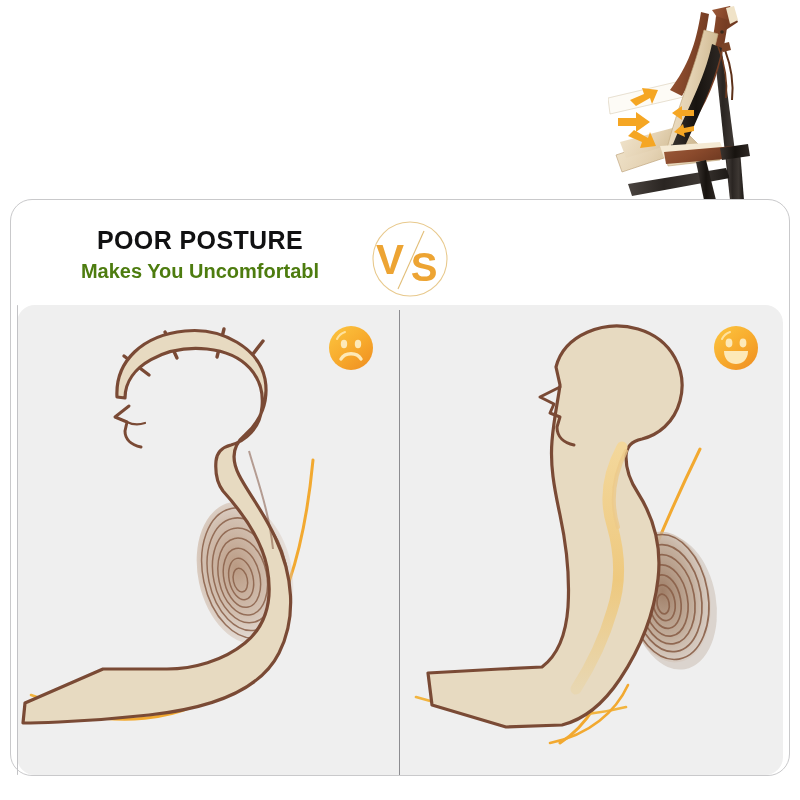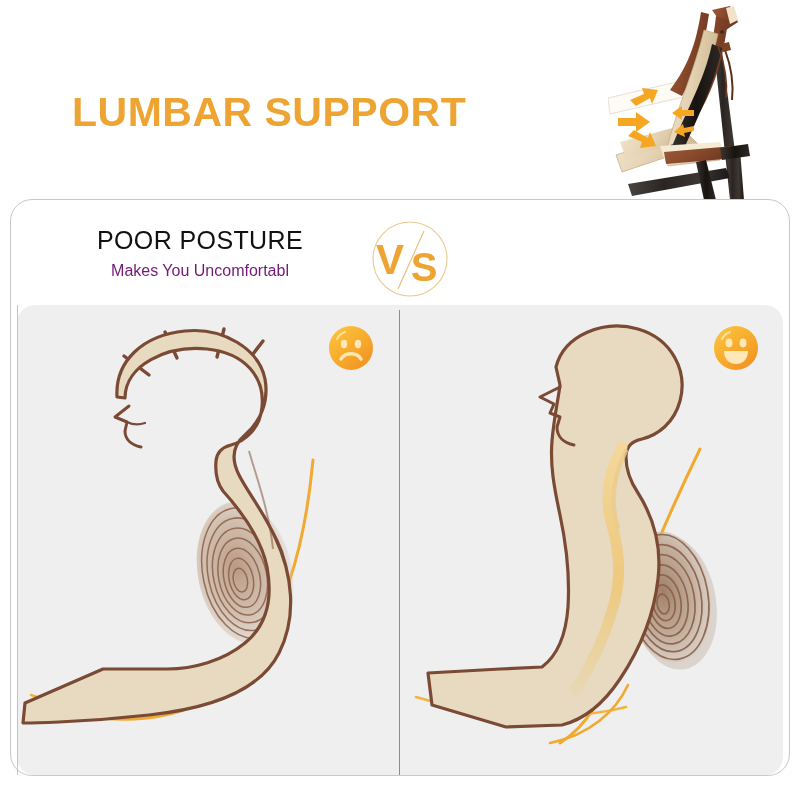--- a/index.html
+++ b/index.html
@@ -40,26 +40,26 @@
   
   .heads{
     position:absolute;left:10px;top:199px;width:780px;height:106px;
   }
   .head-col{
     position:absolute;top:26px;width:330px;text-align:center;
   }
   .head-col.left{left:25px;}
   .head-col.right{left:425px;}
   .head-title{
-    font-size:25px;font-weight:normal;color:#111112;
+    font-size:25px;font-weight:bold;color:#111112;
     letter-spacing:0.4px;line-height:30px;white-space:nowrap;
   }
   .head-sub{
     margin-top:6px;
-    font-size:16px;color:#701a75;font-weight:normal;
+    font-size:20px;color:#4d7c0f;font-weight:bold;
     line-height:20px;white-space:nowrap;
   }
 
   
   .vs-badge{
     position:absolute;left:368px;top:217px;width:84px;height:84px;
   }
 
   
   .panel{
@@ -151,21 +151,20 @@
       <g fill="#f5a623">
         <path d="M10 118 L28 118 L28 112 L42 122 L28 132 L28 126 L10 126 Z"></path>
         <path d="M22 100 L36 94 L34 88 L50 90 L44 104 L42 98 L28 106 Z"></path>
         <path d="M20 136 L34 142 L32 148 L48 146 L42 132 L40 138 L26 130 Z"></path>
         <path d="M86 110 L74 110 L74 106 L64 113 L74 120 L74 116 L86 116 Z"></path>
         <path d="M86 126 L76 128 L75 124 L66 132 L77 137 L76 133 L86 131 Z"></path>
       </g>
     </svg>
   </div>
 
-  <div class="main-title">LUMBAR SUPPORT</div>
 
   <div class="outer-card"></div>
 
   <div class="heads">
     <div class="head-col left">
       <div class="head-title">POOR POSTURE</div>
       <div class="head-sub">Makes You Uncomfortabl</div>
     </div>
   </div>
 

